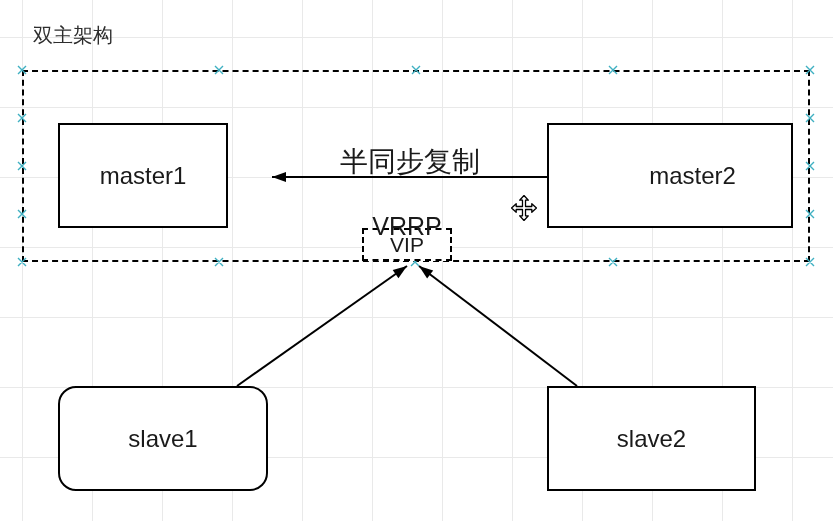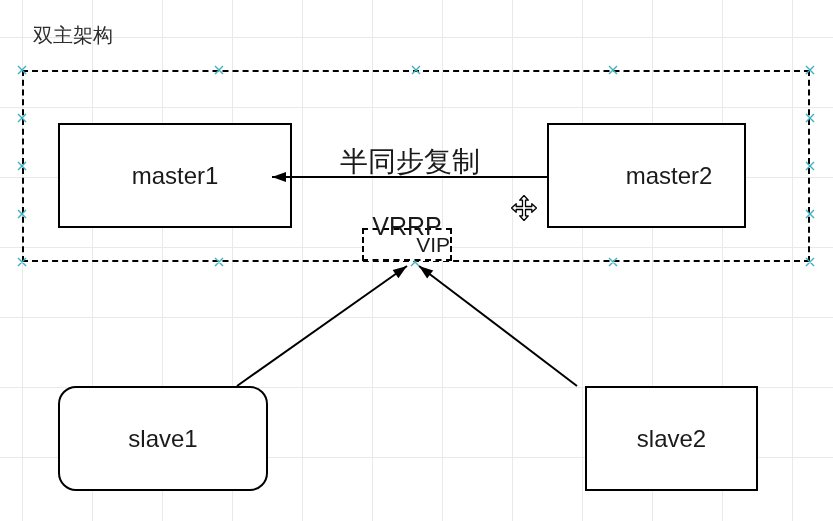--- a/index.html
+++ b/index.html
@@ -21,28 +21,28 @@
   .selection-rect{
     position:absolute;left:22px;top:70px;width:788px;height:192px;
     border:2px dashed #000;box-sizing:border-box;
   }
   .node{
     position:absolute;box-sizing:border-box;
     border:2px solid #000;background:#fff;
     display:flex;align-items:center;justify-content:center;
     font-size:24px;color:#1a1a1a;
   }
-  .node-master1{left:58px;top:123px;width:234px;height:105px;}
-  .node-master2{left:547px;top:123px;width:199px;height:105px;padding-left:45px;}
+  .node-master1{left:58px;top:123px;width:170px;height:105px;}
+  .node-master2{left:547px;top:123px;width:246px;height:105px;padding-left:45px;}
   .node-slave1{left:58px;top:386px;width:210px;height:105px;border-radius:18px;}
-  .node-slave2{left:547px;top:386px;width:173px;height:105px;margin-left:38px;}
+  .node-slave2{left:547px;top:386px;width:209px;height:105px;}
   .node-vip{
     position:absolute;left:362px;top:228px;width:90px;height:33px;
     box-sizing:border-box;border:2px dashed #000;background:#fff;
-    display:flex;align-items:center;justify-content:flex-end;
+    display:flex;align-items:center;justify-content:center;
     font-size:21px;color:#1a1a1a;z-index:4;
   }
   .edge-label{
     position:absolute;left:340px;top:143px;width:140px;
     text-align:center;font-size:28px;color:#1a1a1a;z-index:5;white-space:nowrap;
   }
   .vrrp-label{
     position:absolute;left:357px;top:212px;width:100px;
     text-align:center;font-size:25px;color:#1a1a1a;z-index:5;white-space:nowrap;
   }

